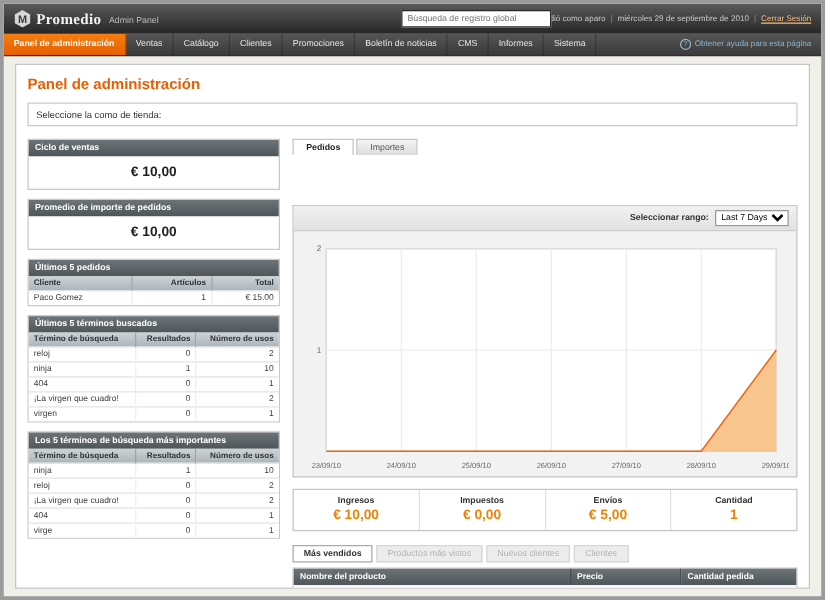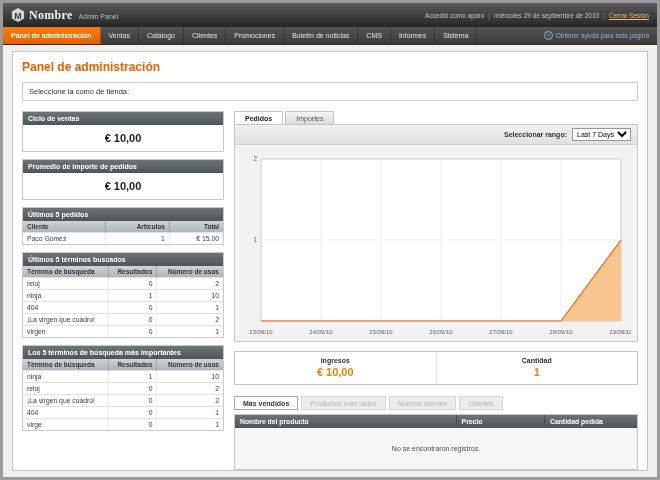--- a/index.html
+++ b/index.html
@@ -44,21 +44,21 @@
   table.mini th { background:linear-gradient(#ced3d6,#aeb5b9); color:#2e3338; text-align:left; font-size:6.5px; padding:2px 4px; border-right:1px solid #9ea5a9; font-weight:bold; }
   table.mini th.num { text-align:right; }
   table.mini th:last-child, table.mini td:last-child { border-right:none; }
   table.mini td { padding:2px 4px; border-top:1px solid #e3e3e3; border-right:1px solid #efefef; color:#404040; background:#fff; }
   table.mini td.num { text-align:right; }
 
   
   .tabs { display:flex; gap:2px; }
   .tab { font-size:7px; padding:3px 10px 2px; border:1px solid #c5c5c5; border-bottom:none; background:linear-gradient(#f4f4f4,#dcdcdc); color:#555; cursor:pointer; }
   .tab.active { background:#fff; font-weight:bold; color:#222; }
-  .chart-box { border:1px solid #c5c5c5; background:#f2f2f2; }
+  .chart-box { border:1px solid #c5c5c5; background:#f2f2f2;margin-top:40px; }
   .chart-toolbar { background:linear-gradient(#f1f1f1,#e1e1e1); border-bottom:1px solid #cfcfcf; padding:3px 6px; display:flex; justify-content:flex-end; align-items:center; gap:5px; font-size:7px; font-weight:bold; color:#333; }
   .chart-toolbar select { font-weight:normal; }
   .chart-wrap { padding:6px 5px 2px; }
   .chart-wrap svg { display:block; margin:0 auto; }
 
   .stats-box { border:1px solid #c5c5c5; background:#fff; display:flex; margin-top:9px; }
   .stat { flex:1; text-align:center; padding:5px 2px 6px; border-right:1px solid #e2e2e2; }
   .stat:last-child { border-right:none; }
   .stat-label { font-size:7px; font-weight:bold; color:#333; margin-bottom:2px; }
   .stat-value { font-size:11px; font-weight:bold; color:#f18200; }
@@ -76,23 +76,24 @@
 <body>
 
 <div class="page">
 
   <header class="topbar">
     <div class="logo">
       <svg viewBox="0 0 16 16">
         <polygon points="8,0 15,4 15,12 8,16 1,12 1,4" fill="#d6d6d6"></polygon>
         <text x="8" y="12" text-anchor="middle" font-size="10" font-weight="bold" fill="#3a3a3a" font-family="Liberation Sans, sans-serif">M</text>
       </svg>
-      <span class="logo-word">Nombre</span>
+      <span class="logo-word">Promedio</span>
       <span class="logo-sub">Admin Panel</span>
     </div>
+    <input class="global-search" type="text" placeholder="Búsqueda de registro global" style="">
     <div class="user-info">
       <span>Accedió como aparo</span>
       <span class="sep">|</span>
       <span>miércoles 29 de septiembre de 2010</span>
       <span class="sep">|</span>
       <a class="logout">Cerrar Sesión</a>
     </div>
   </header>
 
   <nav class="mainnav">
@@ -265,20 +266,28 @@
                 </svg>
             </div>
           </div>
 
           <div class="stats-box" id="stats-box">
               <div class="stat">
                 <div class="stat-label">Ingresos</div>
                 <div class="stat-value">€ 10,00</div>
               </div>
               <div class="stat">
+                <div class="stat-label">Impuestos</div>
+                <div class="stat-value">€ 0,00</div>
+              </div>
+              <div class="stat">
+                <div class="stat-label">Envíos</div>
+                <div class="stat-value">€ 5,00</div>
+              </div>
+              <div class="stat">
                 <div class="stat-label">Cantidad</div>
                 <div class="stat-value">1</div>
               </div>
             </div>
 
           <div class="bottom-tabs" id="bottom-tabs">
               <div class="btab">Más vendidos</div>
               <div class="btab disabled">Productos más vistos</div>
               <div class="btab disabled">Nuevos clientes</div>
               <div class="btab disabled">Clientes</div>

